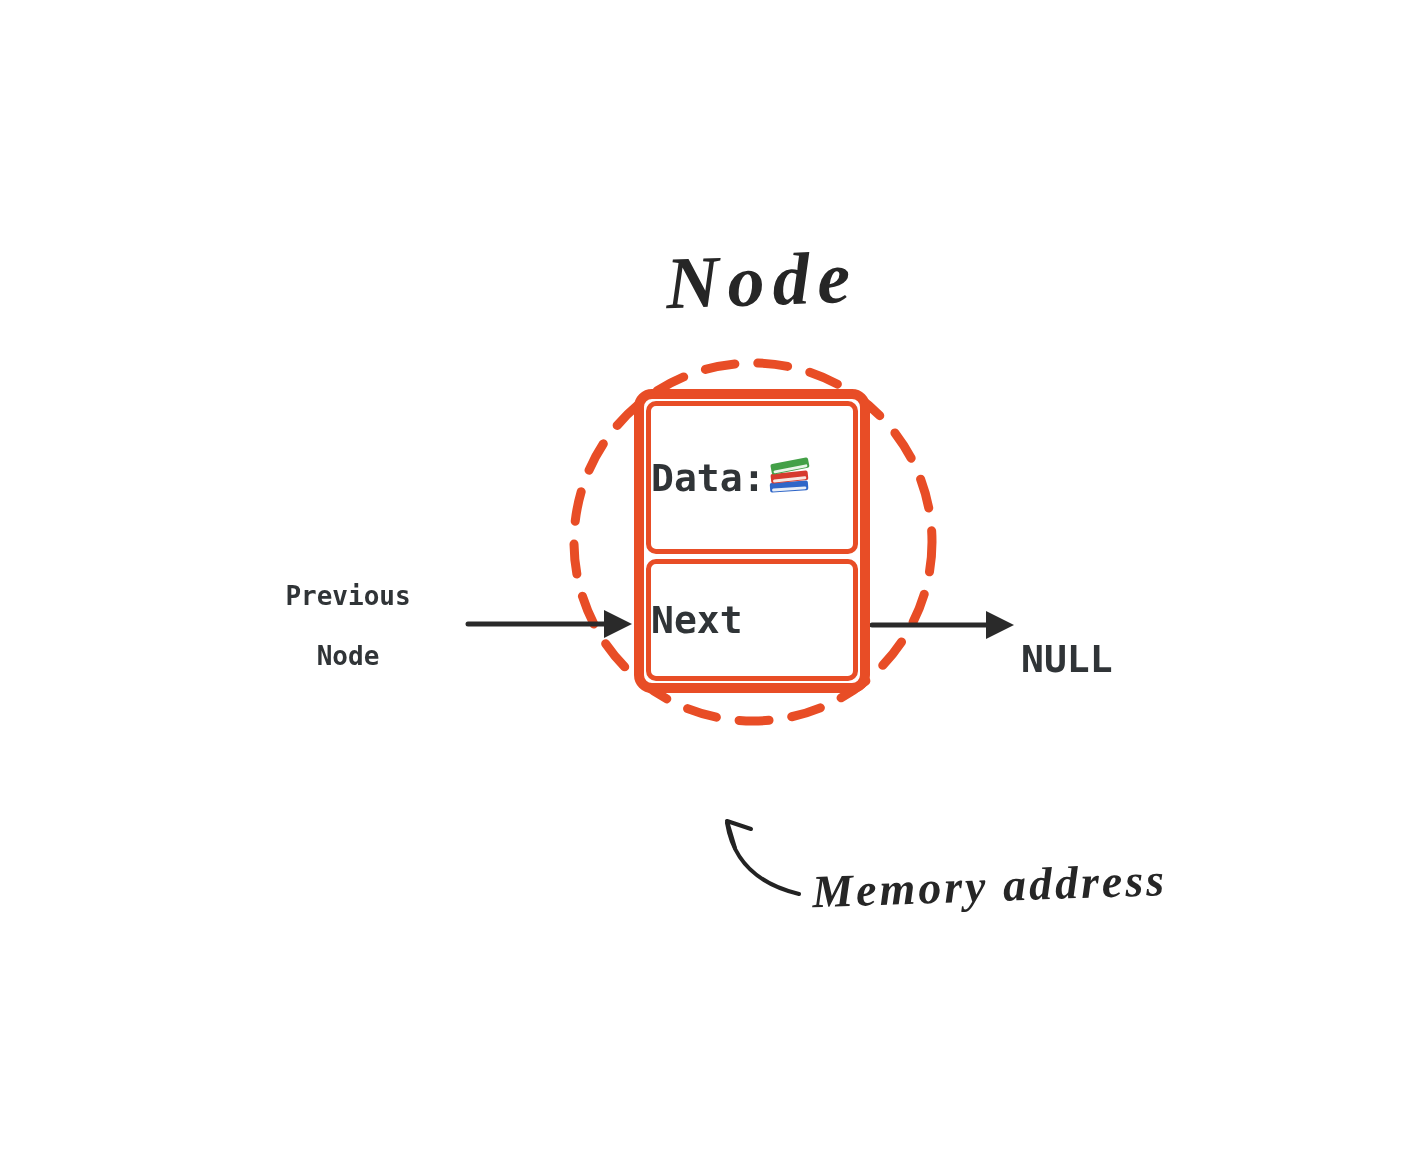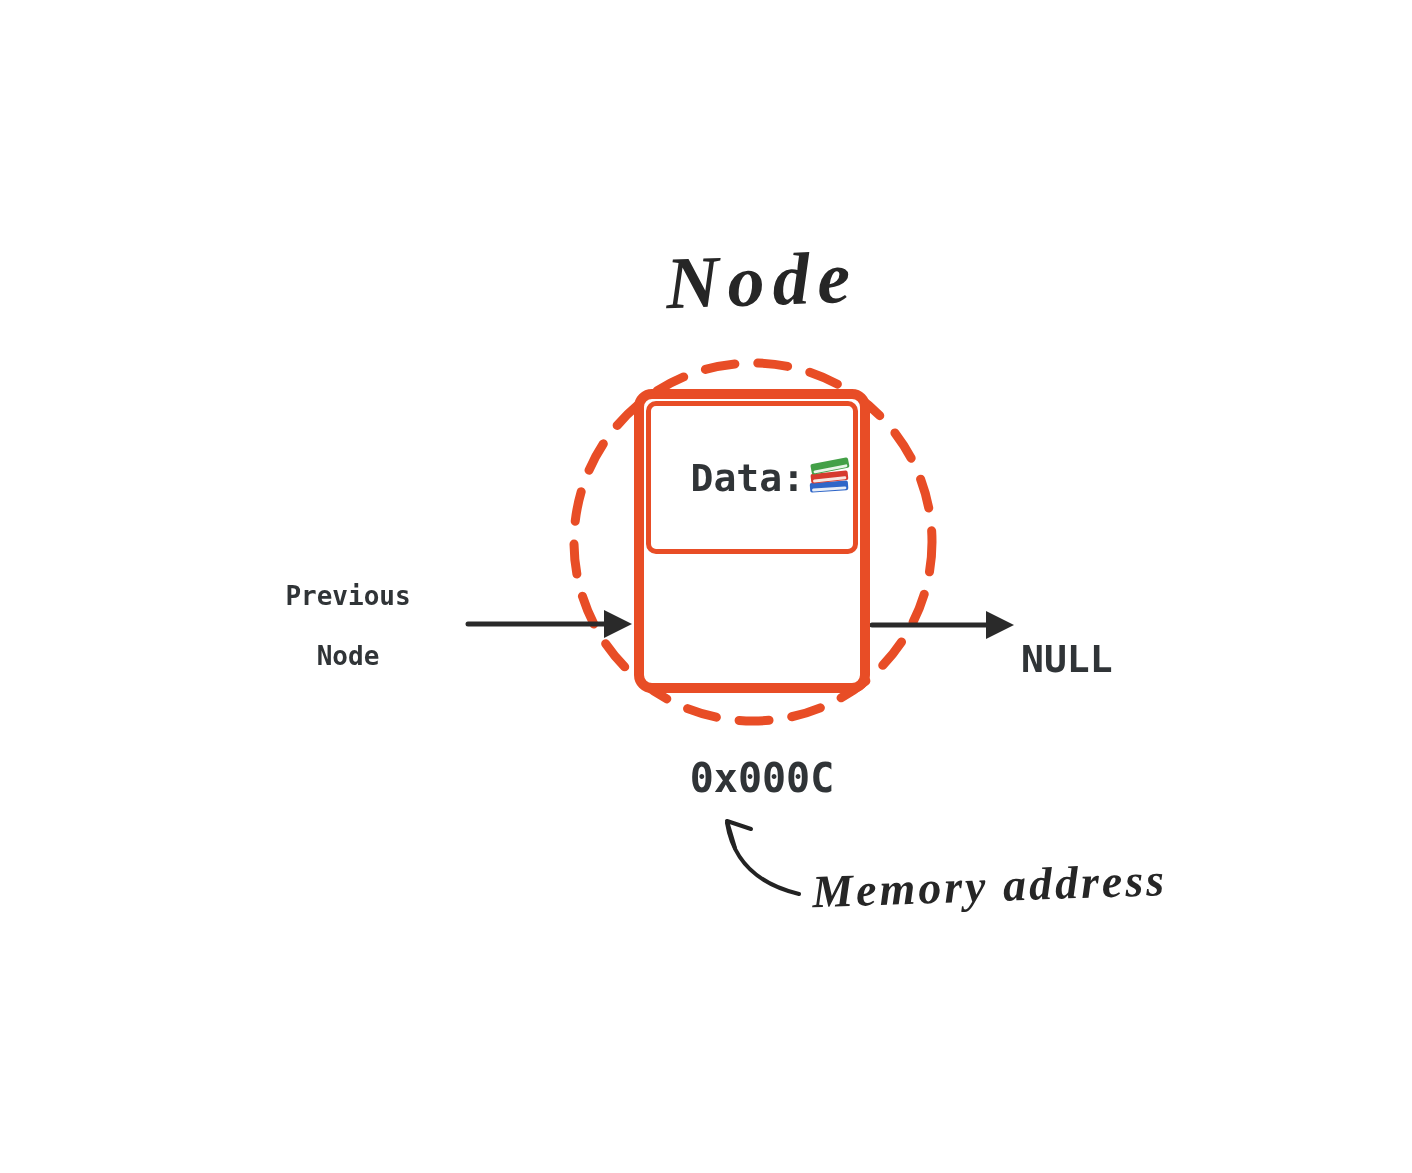--- a/index.html
+++ b/index.html
@@ -57,21 +57,21 @@
   .node-cell {
     position: absolute;
     left: 2px;
     right: 2px;
     box-sizing: border-box;
     border: 5px solid #E84D26;
     border-radius: 10px;
     background: #ffffff;
     display: flex;
     align-items: center;
-    justify-content: flex-end;
+    justify-content: flex-start;
     font-size: 38px;
   }
   .cell-data {
     top: 2px;
     height: 153px;
   }
   .cell-next {
     top: 160px;
     bottom: 2px;
   }
@@ -163,24 +163,26 @@
             <rect x="4" y="18" width="39" height="10" rx="2" fill="#D63A2E"></rect>
             <rect x="6" y="24" width="35" height="3" rx="1.5" fill="#F7E7E2"></rect>
           </g>
           <g transform="rotate(-11 24 12)">
             <rect x="4" y="6" width="40" height="11" rx="2" fill="#43A047"></rect>
             <rect x="6" y="13" width="36" height="3" rx="1.5" fill="#EAF5EA"></rect>
           </g>
         </svg>
       </div>
     </div>
+    <div class="node-cell cell-next">
+      <span class="mono">Next</span>
+    </div>
   </div>
 
   <div class="mono prev-label">Previous
 Node</div>
 
   <div class="mono null-label">NULL</div>
 
-  <div class="mono address-label">0x000C</div>
 
   <div class="handwritten memory-label">Memory address</div>
 
 </div>
 
 </body></html>

